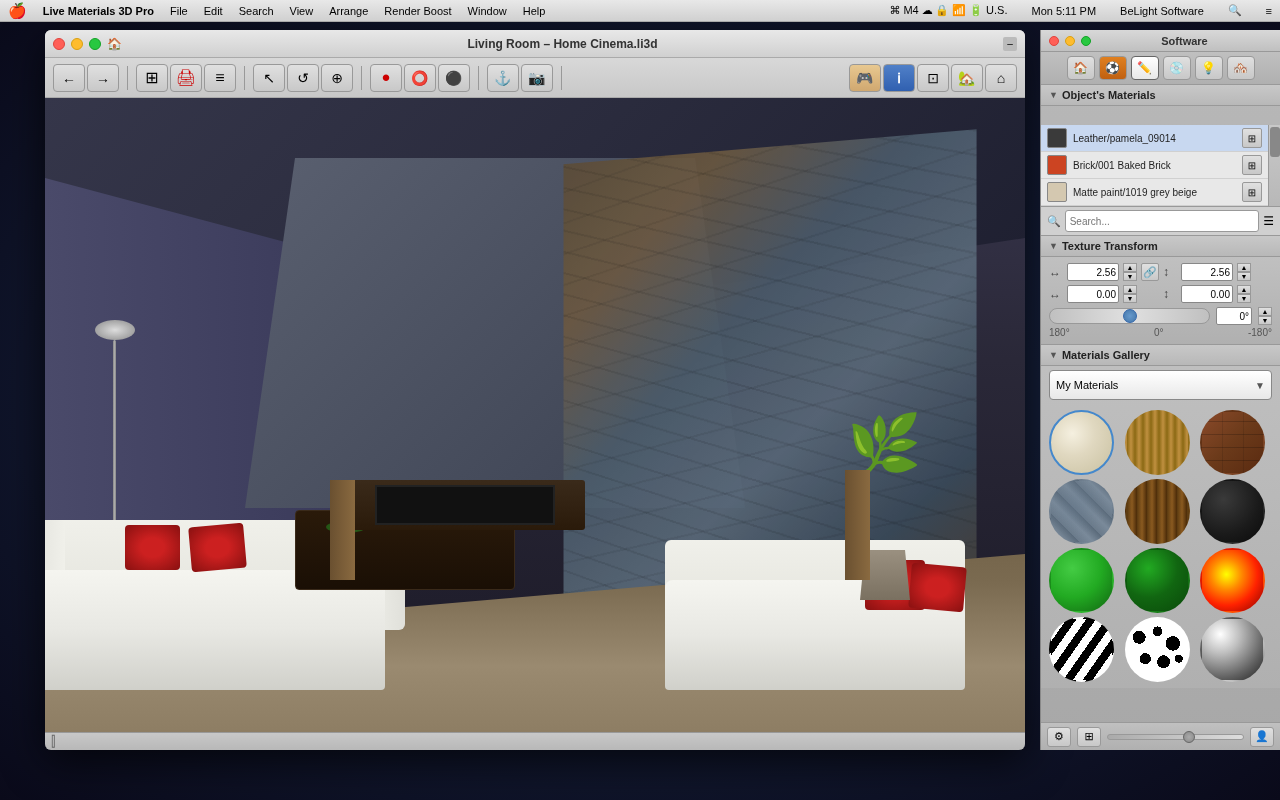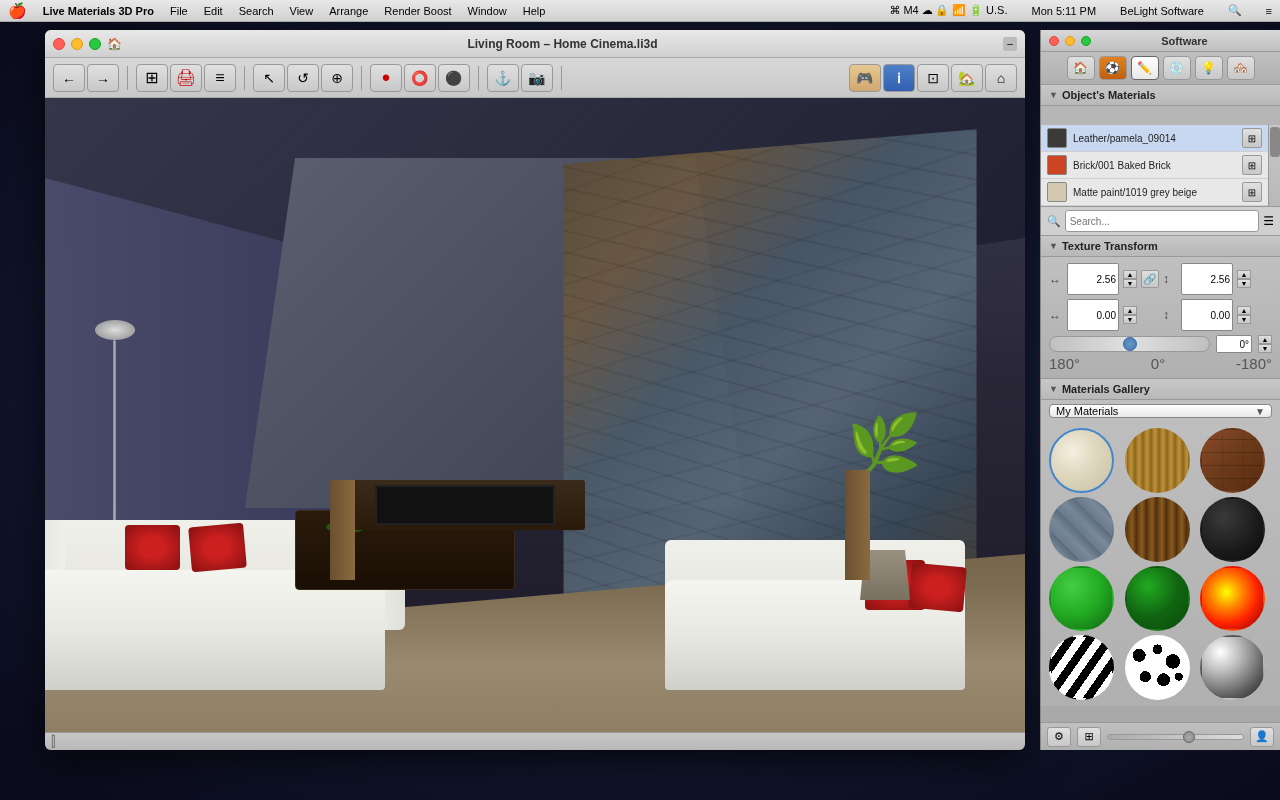--- a/index.html
+++ b/index.html
@@ -507,21 +507,21 @@
       gap: 4px;
       margin-bottom: 4px;
     }
     .tt-label {
       font-size: 10px;
       color: #444;
       width: 14px;
     }
     .tt-input {
       width: 52px;
-      height: 32px;
+      height: 18px;
       background: #fff;
       border: 1px solid #888;
       border-radius: 2px;
       font-size: 10px;
       text-align: right;
       padding: 0 2px;
     }
     .tt-stepper {
       display: flex;
       flex-direction: column;
@@ -582,33 +582,33 @@
       background: #fff;
       border: 1px solid #888;
       border-radius: 2px;
       font-size: 10px;
       text-align: right;
       padding: 0 2px;
     }
     .tt-angle-labels {
       display: flex;
       justify-content: space-between;
-      font-size: 15px;
+      font-size: 10px;
       color: #555;
       margin-top: 2px;
     }
 
     
     .gallery-section {
       padding: 0;
       background: linear-gradient(to bottom, #c0c0c0, #b0b0b0);
     }
     .gallery-dropdown {
       margin: 4px 8px;
-      height: 14px;
+      height: 30px;
       background: linear-gradient(to bottom, #fff, #e8e8e8);
       border: 1px solid #888;
       border-radius: 4px;
       display: flex;
       align-items: center;
       padding: 0 6px;
       cursor: pointer;
       font-size: 11px;
       gap: 4px;
     }

